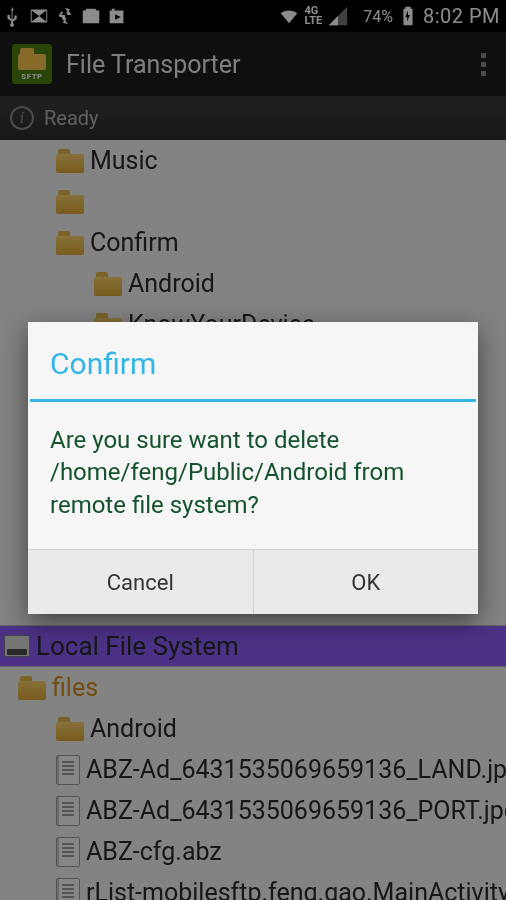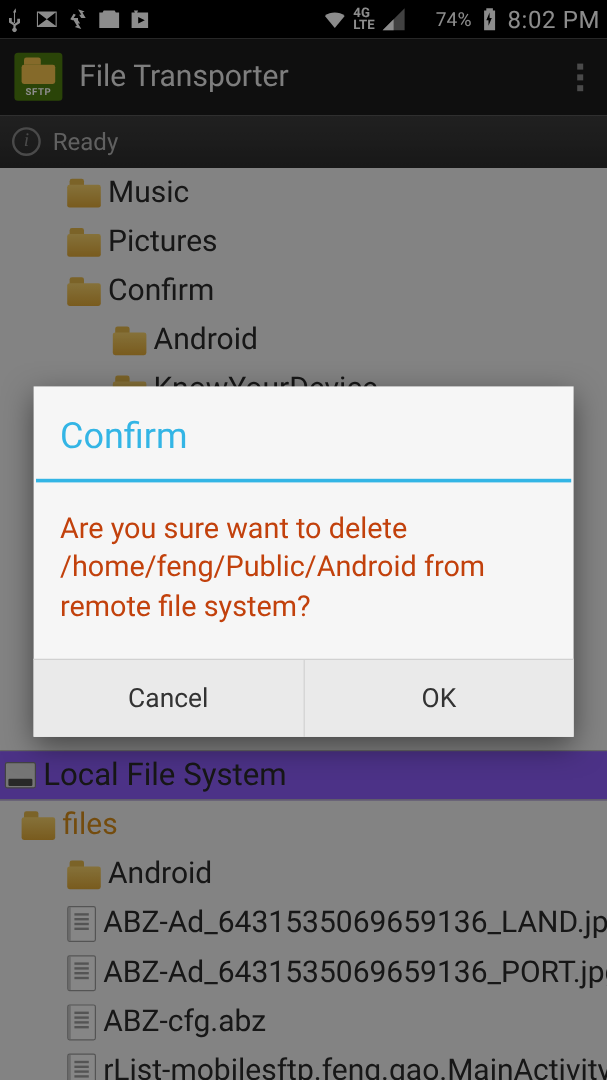--- a/index.html
+++ b/index.html
@@ -13,21 +13,21 @@
     display: flex;
     align-items: center;
     padding: 0 6px 0 2px;
     font-size: 18px;
     font-weight: 400;
   }
   .status-left { display: flex; gap: 4px; align-items: center; }
   .status-right { display: flex; gap: 4px; align-items: center; margin-left: auto; }
   .status-ic { width: 22px; height: 22px; display: inline-flex; align-items: center; justify-content: center; }
   .status-ic svg { width: 22px; height: 22px; }
-  .batt-txt { font-size: 16px; margin-left: 20px; }
+  .batt-txt { font-size: 16px; margin-left: 10px; }
   .clock { font-size: 20px; letter-spacing: 0.5px; }
   .sig4g { font-size: 11px; font-weight: 700; line-height: 10px; margin-right: 1px; }
 
   
   .action-bar {
     height: 64px;
     background: #1c1c1c;
     color: #e6e6e6;
     display: flex;
     align-items: center;
@@ -140,21 +140,21 @@
     padding: 24px 22px 18px 22px;
     color: #33b5e5;
     font-size: 30px;
     font-weight: 400;
   }
   .dialog-divider { height: 3px; background: #33b5e5; margin: 0 2px; }
   .dialog-msg {
     padding: 22px 22px 28px 22px;
     font-size: 24px;
     line-height: 1.35;
-    color: #c2410c;
+    color: #14532d;
   }
   .dialog-buttons {
     display: flex;
     border-top: 1px solid #d1d1d1;
     background: #eaeaea;
   }
   .dlg-btn {
     flex: 1;
     height: 64px;
     display: flex; align-items: center; justify-content: center;
@@ -243,21 +243,20 @@
 
   <div class="browser">
 
     <div class="section">
       <div class="row ind-1">
         <span class="folder"></span>
         <span class="name">Music</span>
       </div>
       <div class="row ind-1">
         <span class="folder"></span>
-        <span class="name">Pictures</span>
       </div>
       <div class="row ind-1">
         <span class="folder"></span>
         <span class="name">Confirm</span>
       </div>
       <div class="row ind-2">
         <span class="folder"></span>
         <span class="name">Android</span>
       </div>
       <div class="row ind-2">

